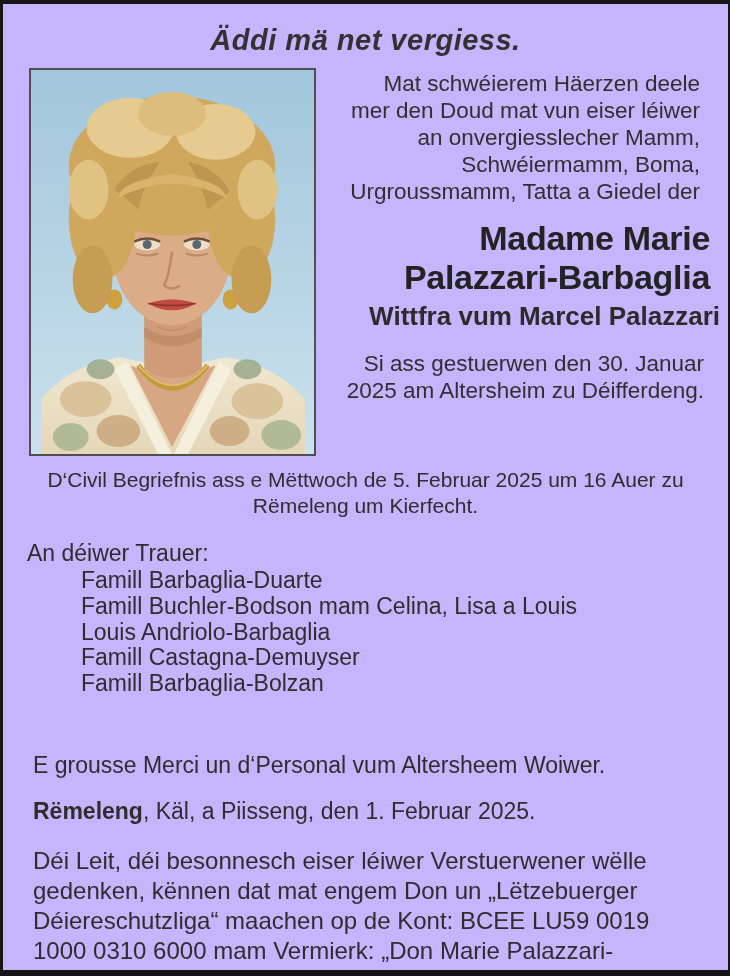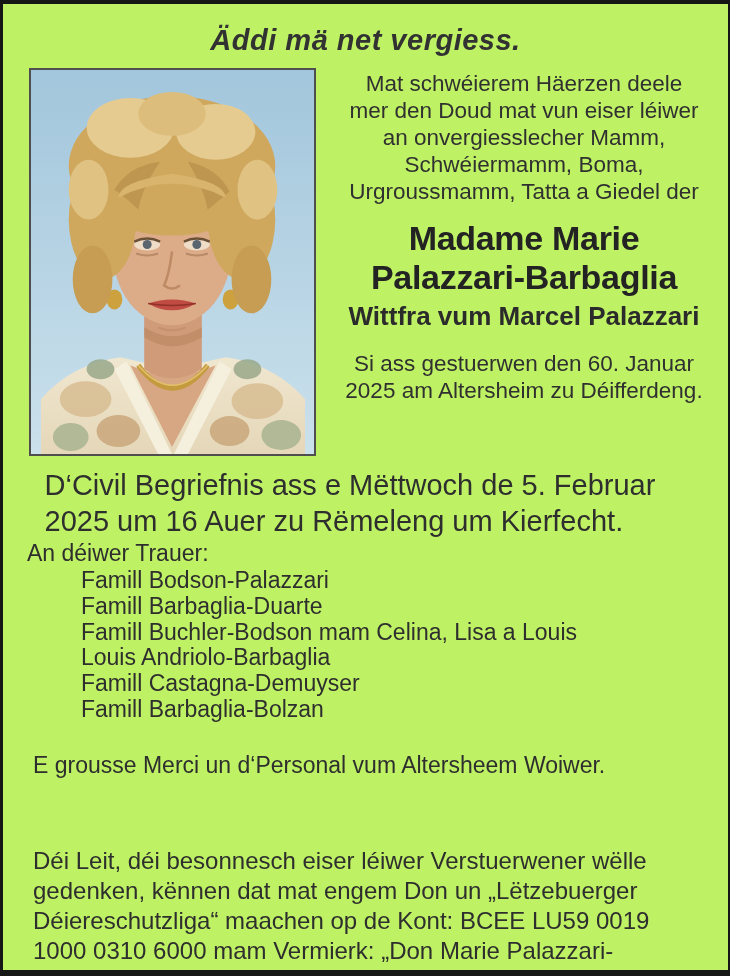--- a/index.html
+++ b/index.html
@@ -9,21 +9,21 @@
     font-family: "Liberation Sans", "DejaVu Sans", sans-serif;
   }
   .notice {
     position: relative;
     width: 730px;
     height: 976px;
     box-sizing: border-box;
     border-style: solid;
     border-color: #161616;
     border-width: 4px 2px 6px 3px;
-    background: #bef264;
+    background: #c4b5fd;
     color: #2e2e2e;
     overflow: hidden;
   }
   .farewell {
     position: absolute;
     top: 20px;
     left: 0;
     width: 100%;
     text-align: center;
     font-size: 29px;
@@ -42,21 +42,21 @@
     box-sizing: border-box;
     background: #aecfe2;
   }
   .photo-frame svg { display: block; width: 100%; height: 100%; }
 
   .right-col {
     position: absolute;
     left: 325px;
     top: 66px;
     width: 392px;
-    text-align: center;
+    text-align: right;
   }
   .intro {
     margin: 0 auto;
     width: 352px;
     font-size: 22.5px;
     line-height: 1.2;
     color: #303030;
   }
   .name {
     margin: 14px auto 4px auto;
@@ -85,21 +85,22 @@
     font-size: 22.5px;
     line-height: 1.22;
     color: #303030;
   }
   .funeral {
     position: absolute;
     top: 463px;
     left: 50%;
     transform: translateX(-50%);
     width: 642px;
-    font-size: 29px;
+    text-align: center;
+    font-size: 21px;
     line-height: 1.25;
     color: #2e2e2e;
   }
   .mourning-header {
     position: absolute;
     left: 24px;
     top: 536px;
     font-size: 23px;
     color: #2e2e2e;
   }
@@ -225,34 +226,36 @@
         <path d="M200,122 Q188,98 158,92 Q174,118 178,140 Q190,130 200,122 Z" fill="#b08744" opacity="0.55"></path>
         <path d="M88,128 Q142,100 196,128 Q196,112 142,104 Q88,112 88,128 Z" fill="#d8b46c"></path>
       </g>
     </svg>
   </div>
 
   <div class="right-col">
     <div class="intro">Mat schwéierem Häerzen deele mer den Doud mat vun eiser léiwer an onvergiesslecher Mamm, Schwéiermamm, Boma, Urgroussmamm, Tatta a Giedel der</div>
     <div class="name">Madame Marie Palazzari-Barbaglia</div>
     <div class="widow">Wittfra vum Marcel Palazzari</div>
-    <div class="death">Si ass gestuerwen den 60. Januar 2025 am Altersheim zu Déifferdeng.</div>
+    <div class="death">Si ass gestuerwen den 30. Januar 2025 am Altersheim zu Déifferdeng.</div>
   </div>
 
   <div class="funeral">D‘Civil Begriefnis ass e Mëttwoch de 5. Februar 2025 um 16 Auer zu Rëmeleng um Kierfecht.</div>
 
   <div class="mourning-header">An déiwer Trauer:</div>
 
   <div class="family-list">
-    <div>Famill Bodson-Palazzari</div>
     <div>Famill Barbaglia-Duarte</div>
     <div>Famill Buchler-Bodson mam Celina, Lisa a Louis</div>
     <div>Louis Andriolo-Barbaglia</div>
     <div>Famill Castagna-Demuyser</div>
     <div>Famill Barbaglia-Bolzan</div>
   </div>
 
   <div class="thanks">E grousse Merci un d‘Personal vum Altersheem Woiwer.</div>
 
+  <div class="placeline">
+    <span class="bold">Rëmeleng</span><span>, Käl, a Piisseng, den 1. Februar 2025.</span>
+  </div>
 
   <div class="donation">Déi Leit, déi besonnesch eiser léiwer Verstuerwener wëlle gedenken, kënnen dat mat engem Don un „Lëtzebuerger Déiereschutzliga“ maachen op de Kont: BCEE LU59 0019 1000 0310 6000 mam Vermierk: „Don Marie Palazzari-Barbaglia“.</div>
 
 </div>
 
 </body></html>

